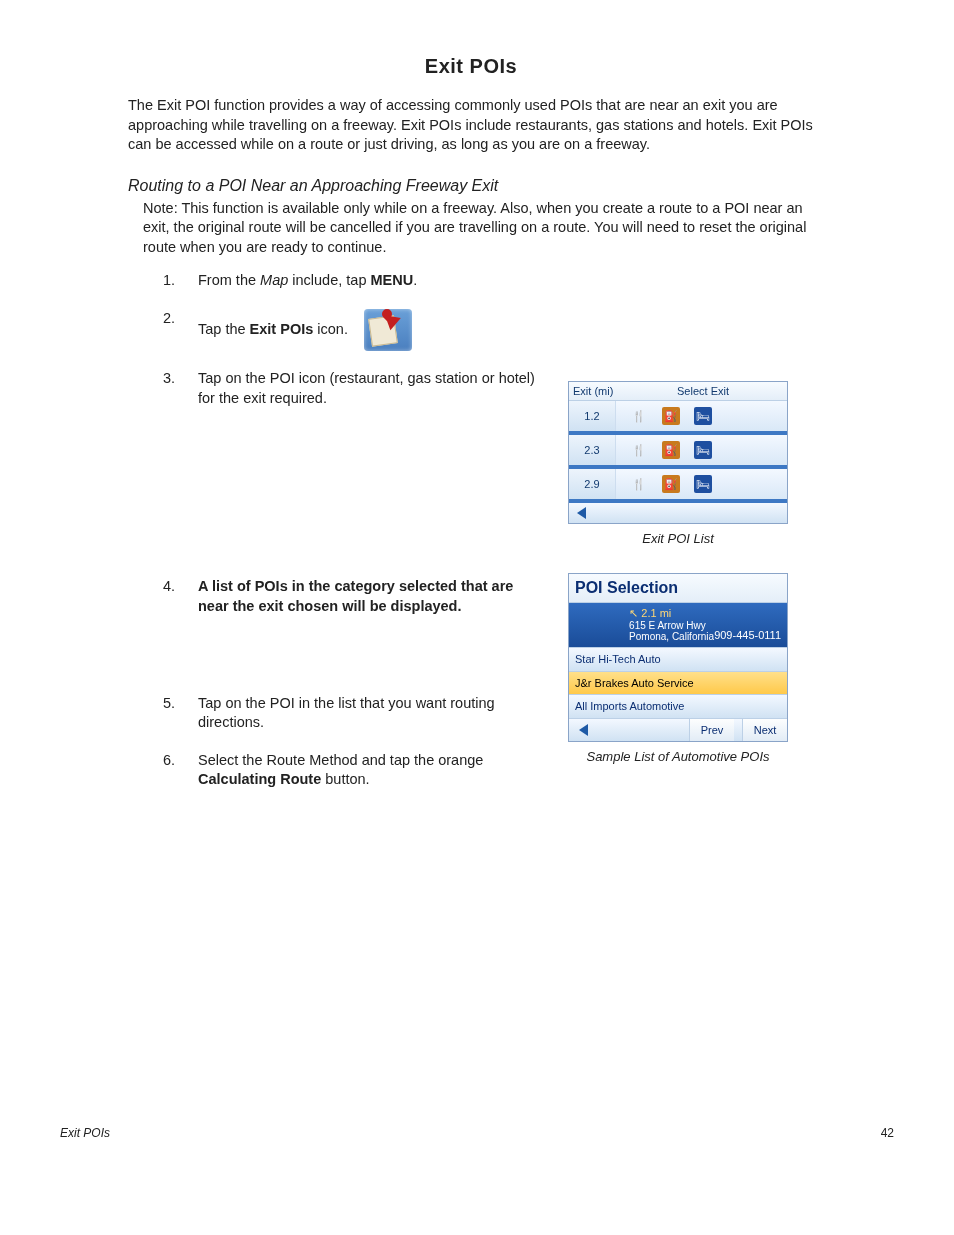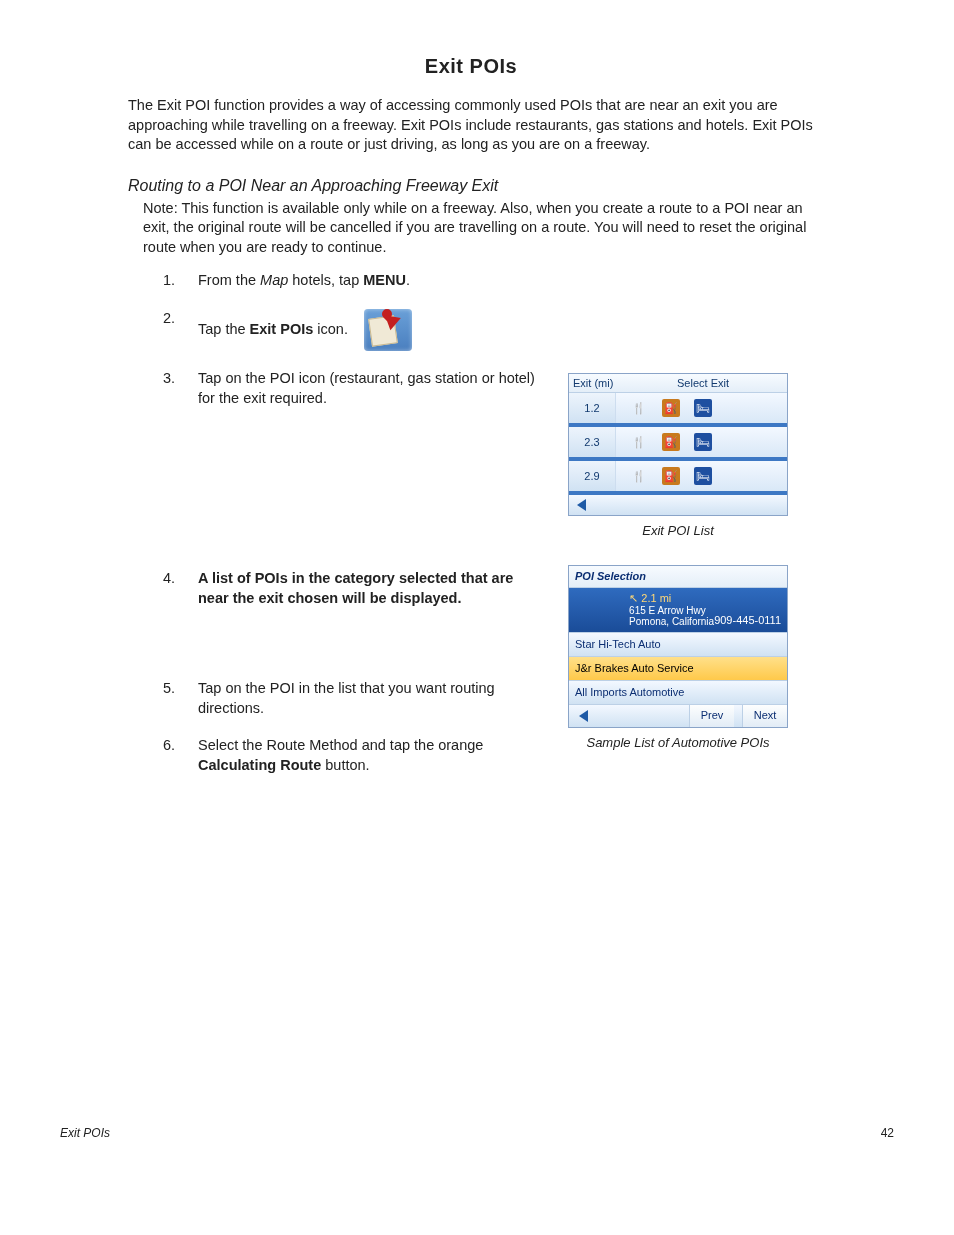--- a/index.html
+++ b/index.html
@@ -92,21 +92,21 @@
     position: absolute;
     left: 18px; top: 0px;
     width: 10px; height: 10px;
     background: #c4201f;
     border-radius: 50% 50% 50% 0;
     transform: rotate(-45deg);
   }
 
   
   .fig {
-    margin-top: 4px;
+    margin-top: 12px;
   }
   .fig-caption {
     font-style: italic;
     font-size: 13px;
     text-align: center;
     margin-top: 6px;
     color: #222;
   }
   .exit-list {
     width: 218px;
@@ -189,22 +189,21 @@
     border: 1px solid #8aa4c8;
     font-size: 11px;
     background: #fff;
   }
   .poi-sel .title-row {
     background: linear-gradient(#f7fbff, #e4eef8);
     color: #0b2e72;
     font-weight: bold;
     padding: 3px 6px;
     border-bottom: 1px solid #bcd0e6;
-    font-size: 11px;
-    font-style: italic;
+    font-size: 16px;
   }
   .poi-sel .info {
     background: linear-gradient(#2f6bbf, #1a4c98);
     color: #fff;
     padding: 4px 6px;
     font-size: 10px;
     display: flex;
     justify-content: flex-end;
     align-items: flex-end;
   }
@@ -298,21 +297,21 @@
   <h1 class="title">Exit POIs</h1>
 
   <p class="intro">The Exit POI function provides a way of accessing commonly used POIs that are near an exit you are approaching while travelling on a freeway.  Exit POIs include restaurants, gas stations and hotels.  Exit POIs can be accessed while on a route or just driving, as long as you are on a freeway.</p>
 
   <h2 class="subhead">Routing to a POI Near an Approaching Freeway Exit</h2>
 
   <p class="note">Note: This function is available only while on a freeway.  Also, when you create a route to a POI near an exit, the original route will be cancelled if you are travelling on a route.  You will need to reset the original route when you are ready to continue.</p>
 
   <ol class="steps">
     <li>
-      <span>From the </span><i>Map</i><span> hotels, tap </span><b>MENU</b><span>.</span>
+      <span>From the </span><i>Map</i><span> include, tap </span><b>MENU</b><span>.</span>
     </li>
 
     <li>
       <span>Tap the </span><b>Exit POIs</b><span> icon.</span>
       <span class="exitpoi-icon"><span class="exitpoi-pin"></span></span>
     </li>
 
     <li>
       <div class="block-a">
         <div class="la">

